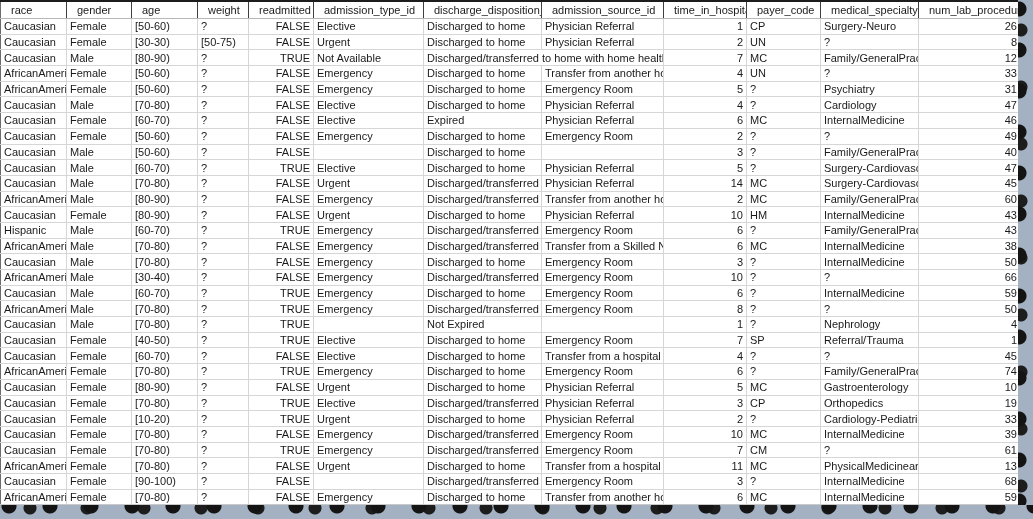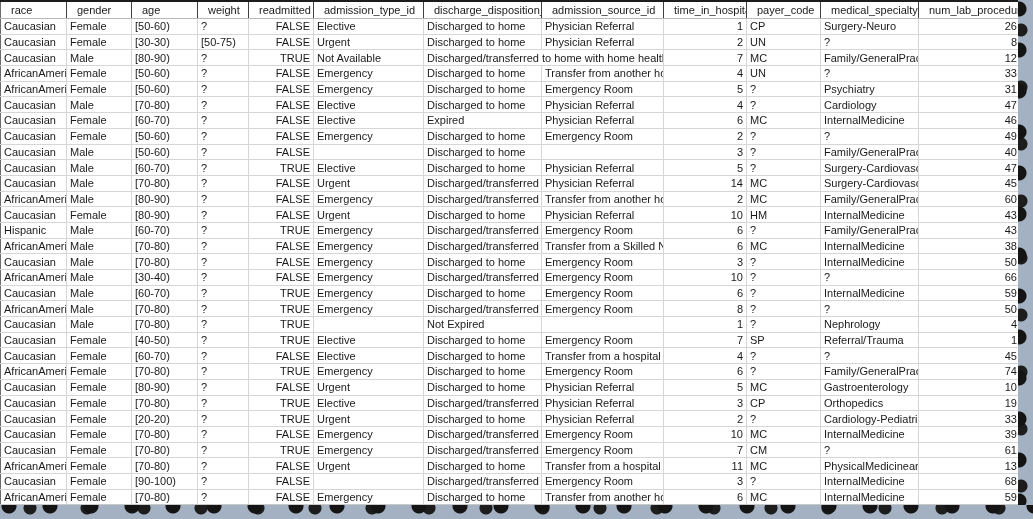--- a/index.html
+++ b/index.html
@@ -431,21 +431,21 @@
         <td class="al-left">Discharged/transferred</td>
         <td class="al-left">Physician Referral</td>
         <td class="al-right">3</td>
         <td class="al-left">CP</td>
         <td class="al-left">Orthopedics</td>
         <td class="al-right">19</td>
       </tr>
       <tr>
         <td class="al-left">Caucasian</td>
         <td class="al-left">Female</td>
-        <td class="al-left">[20-20)</td>
+        <td class="al-left">[10-20)</td>
         <td class="al-left">?</td>
         <td class="al-right">TRUE</td>
         <td class="al-left">Urgent</td>
         <td class="al-left">Discharged to home</td>
         <td class="al-left">Physician Referral</td>
         <td class="al-right">2</td>
         <td class="al-left">?</td>
         <td class="al-left">Cardiology-Pediatric</td>
         <td class="al-right">33</td>
       </tr>

